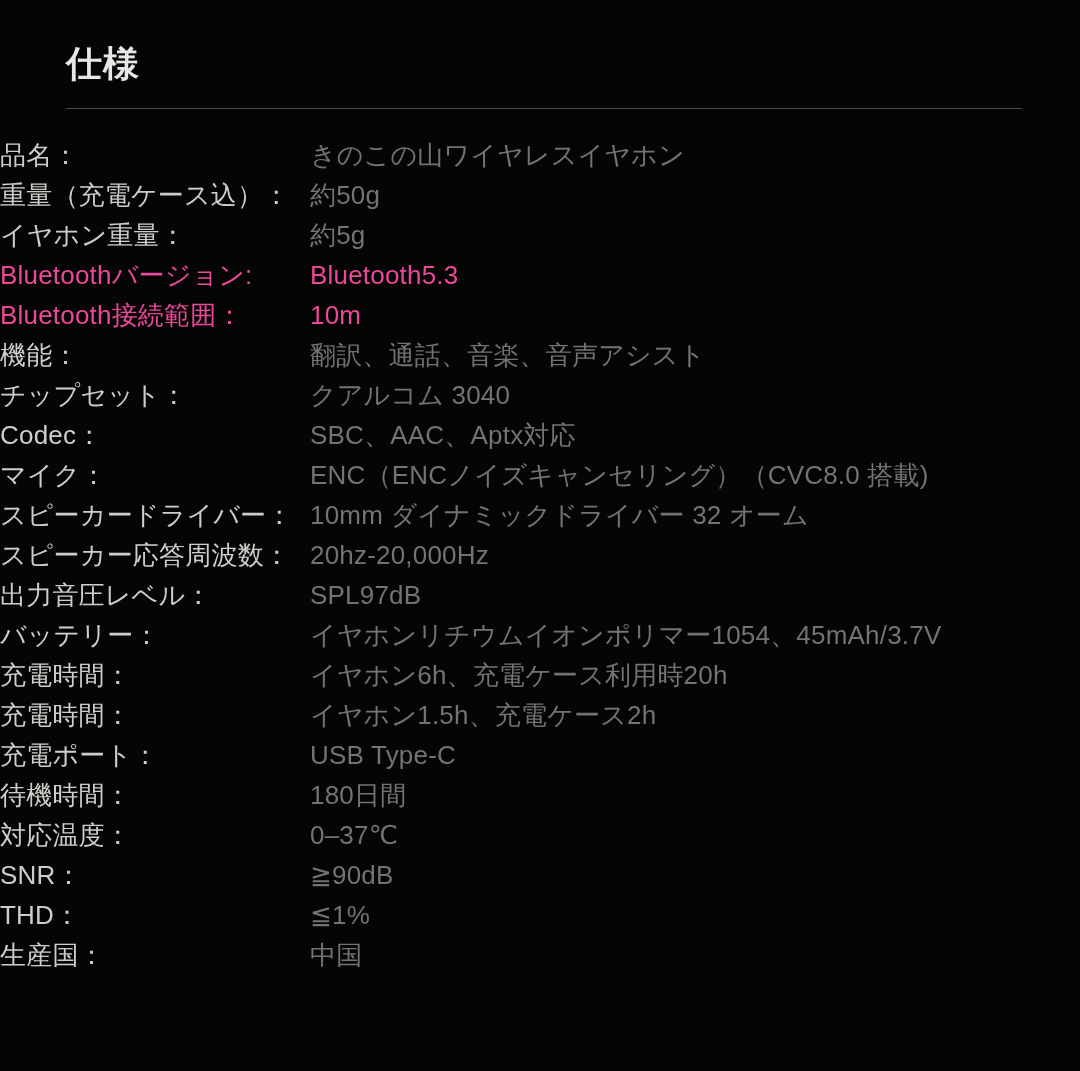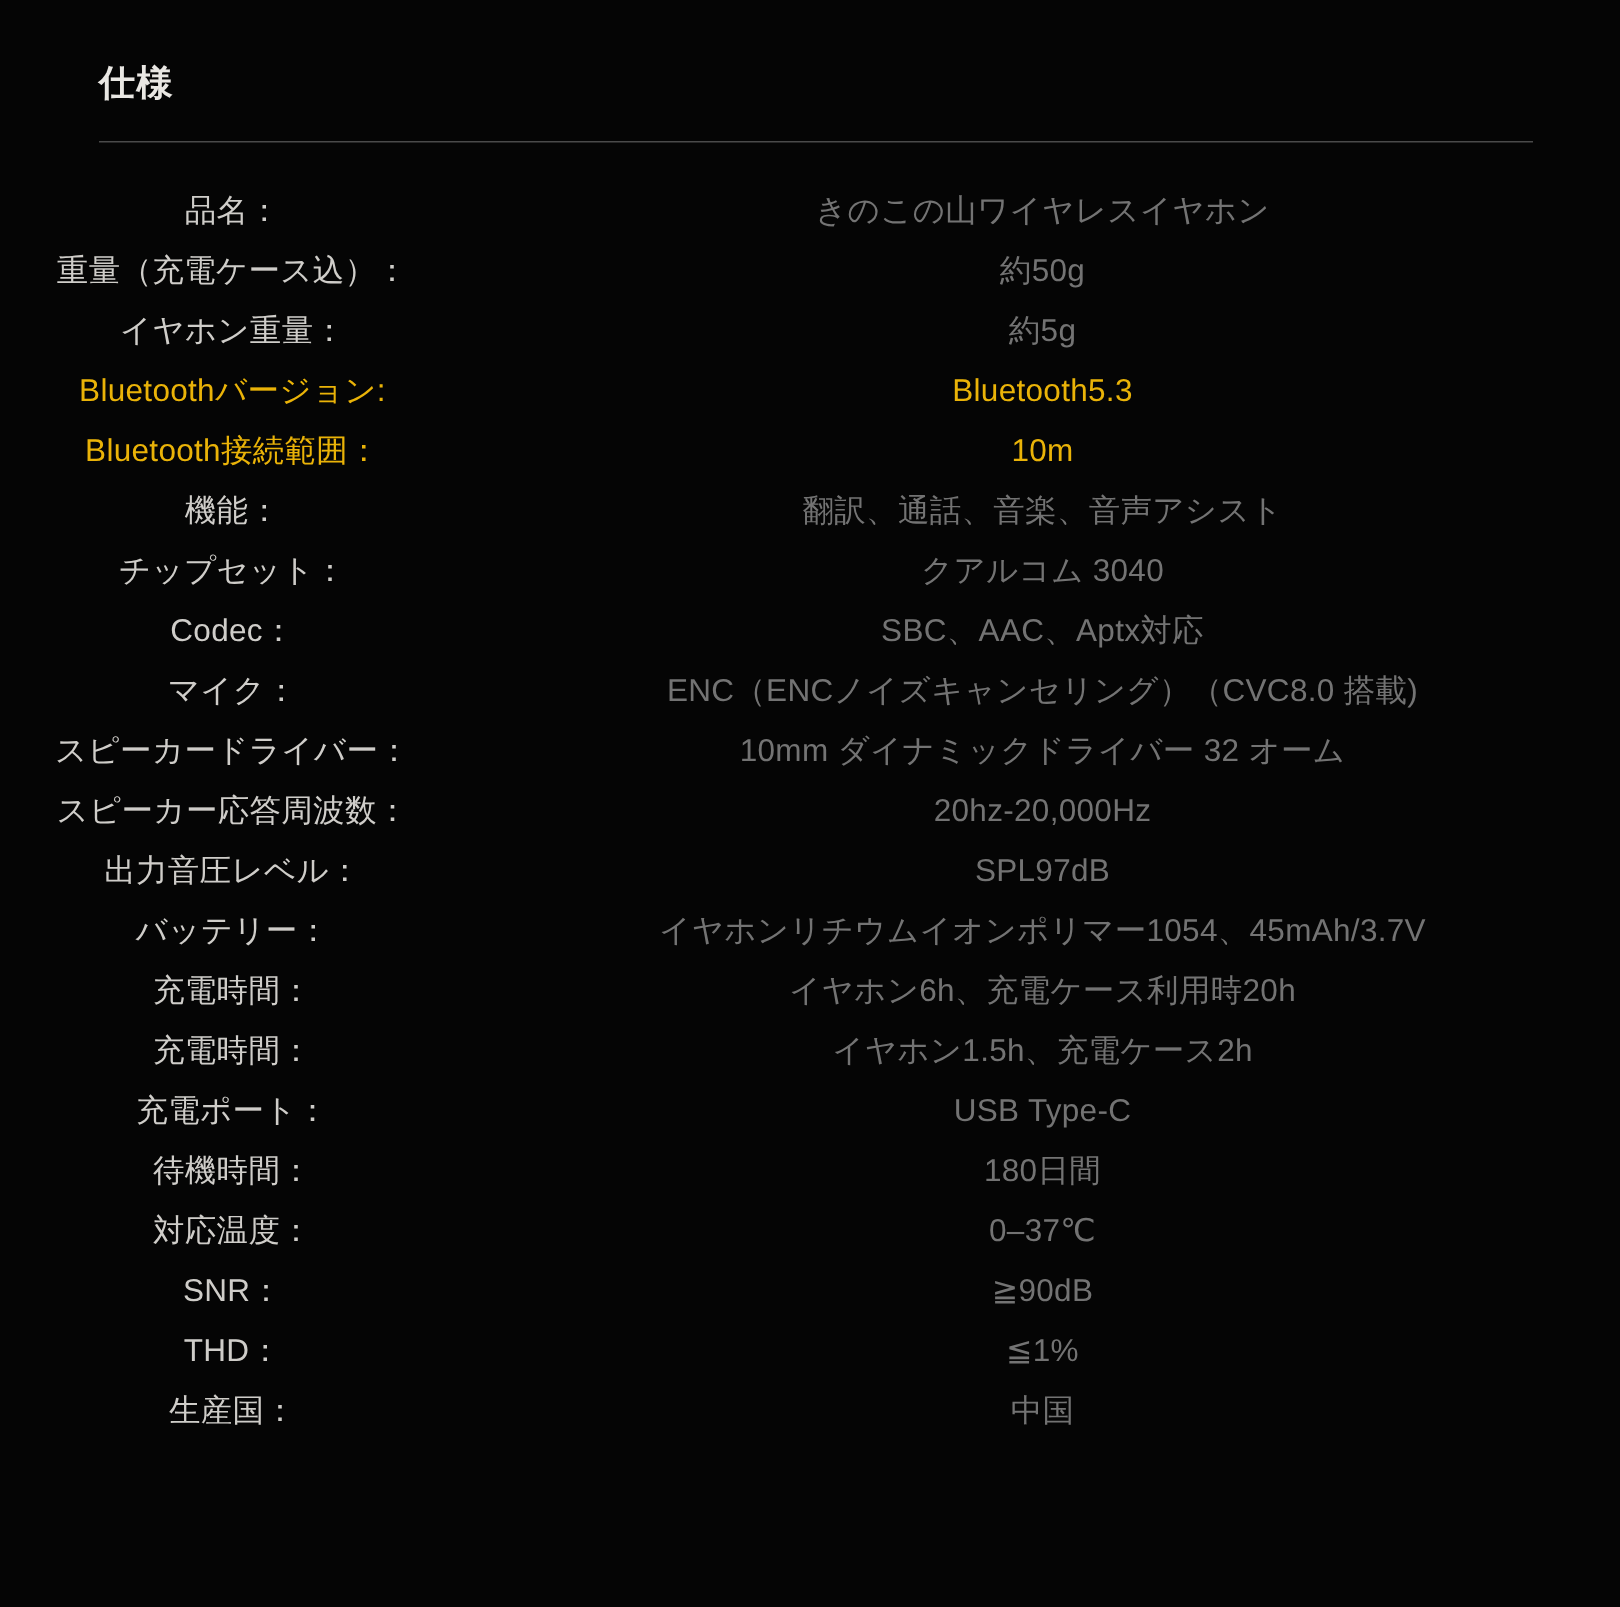--- a/index.html
+++ b/index.html
@@ -23,58 +23,57 @@
   }
   .spec-block {
     position: absolute;
     left: 0;
     top: 0;
     width: 1080px;
   }
   .section-title {
     margin: 0;
     padding: 42px 0 0 66px;
-    font-size: 24px;
+    font-size: 36px;
     font-weight: bold;
     letter-spacing: 1px;
     color: #e9e7e3;
     line-height: 1.2;
   }
   .title-rule {
     margin: 23px 58px 0 66px;
     height: 1px;
     background: #4a4a4a;
   }
   table.spec-table {
     margin: 26px 0 0 0;
     border-collapse: collapse;
     width: 1080px;
     table-layout: fixed;
   }
   table.spec-table td {
     padding: 0;
     vertical-align: top;
-    font-size: 21px;
+    font-size: 26px;
     line-height: 40px;
     white-space: nowrap;
-    text-align: center;
   }
   td.spec-label {
     width: 310px;
     padding-left: 66px;
     color: #cfcdc9;
     letter-spacing: 0.2px;
   }
   td.spec-value {
     color: #737373;
     letter-spacing: 0.2px;
   }
   .row-bt td.spec-label,
   .row-bt td.spec-value {
-    color: #eab308;
+    color: #ec4899;
   }
 </style>
 </head>
 <body>
 
 <div class="page">
   <div class="spec-block">
 
     <h2 class="section-title">仕様</h2>
 

